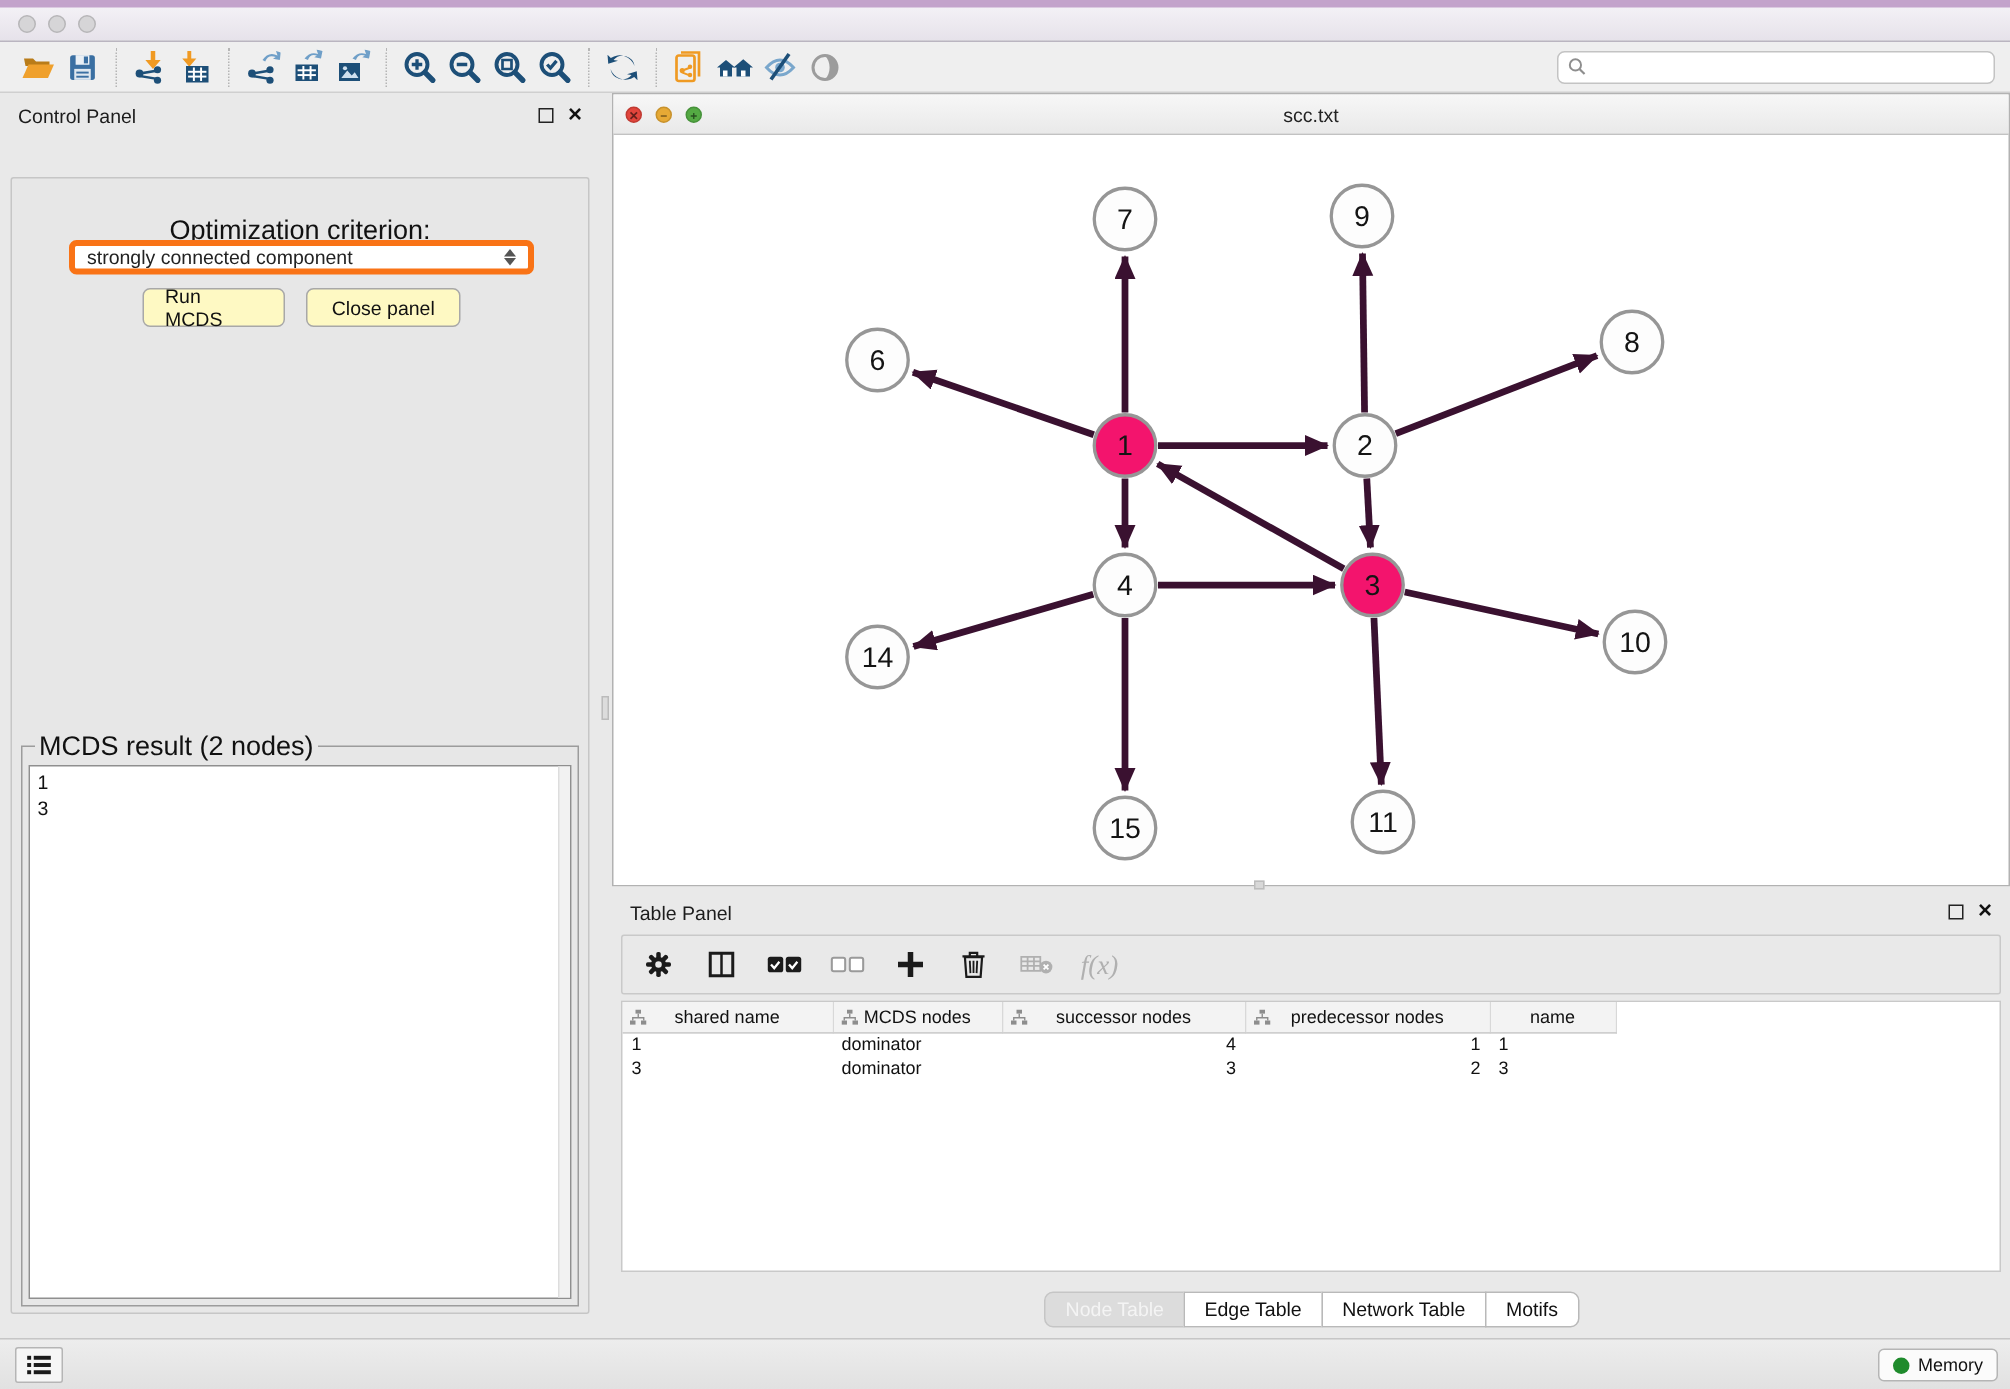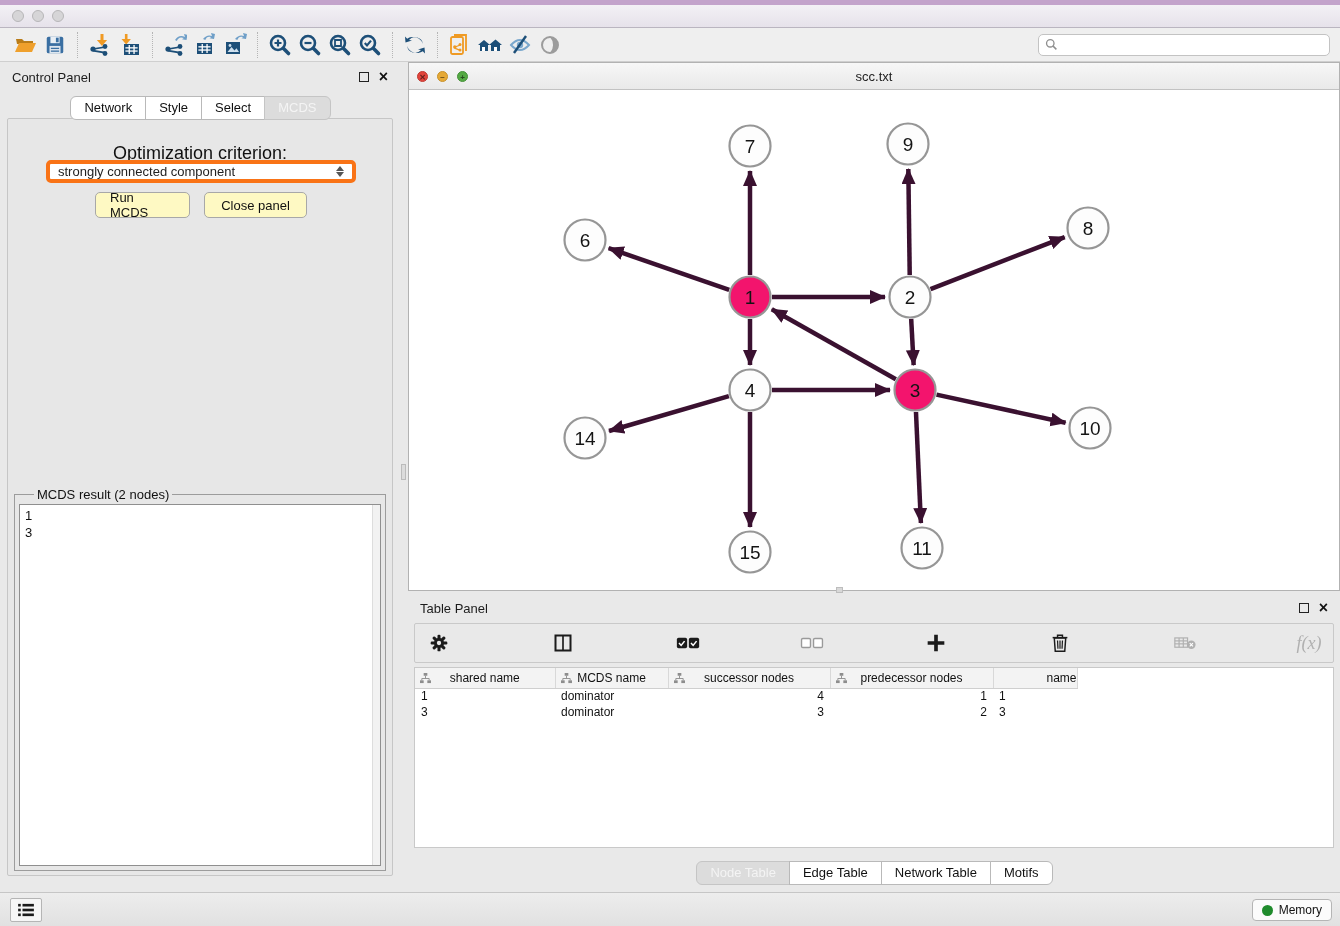--- a/index.html
+++ b/index.html
@@ -42,21 +42,21 @@
   .dropdown { position:absolute; left:38px; top:41px; width:310px; height:23px; background:#fff;
     border:4px solid #f97316; border-radius:5px; display:flex; align-items:center; padding:0 8px; font-size:13px; }
   .dd-stepper { margin-left:auto; display:flex; flex-direction:column; gap:1px; align-items:center; }
   .dd-up { width:0; height:0; border-left:4px solid transparent; border-right:4px solid transparent; border-bottom:5px solid #555; }
   .dd-down { width:0; height:0; border-left:4px solid transparent; border-right:4px solid transparent; border-top:5px solid #555; }
   .btn { position:absolute; height:23px; background:#fef9c3; border:1px solid #a8a8a8; border-radius:5px;
     font-size:13px; color:#111; display:flex; align-items:center; justify-content:center; padding:12px 14px; }
   .btn-run { left:87px; top:73px; width:95px; }
   .btn-close { left:196px; top:73px; width:103px; }
   .result-fs { position:absolute; left:6px; top:368px; width:372px; height:384px; border:1px solid #9c9c9c; }
-  .result-fs legend { font-size:13px; color:#111; margin-left:19px; padding:0 3px; background:transparent; }
+  .result-fs legend { font-size:18px; color:#111; margin-left:8px; padding:0 3px; background:transparent; }
   .result-area { position:absolute; left:4px; top:2px; right:4px; bottom:4px; background:#fff; border:1px solid #8f8f8f; }
   .result-lines { padding:2px 5px; font-size:13px; line-height:17px; color:#111; }
   .result-scroll { position:absolute; right:0; top:0; bottom:0; width:8px; background:#f2f2f2; border-left:1px solid #ddd; }
 
   
   .v-split { position:absolute; left:400px; top:62px; width:8px; height:830px; background:#e9e9e9; }
   .v-grip { position:absolute; left:1px; top:402px; width:5px; height:16px; border:1px solid #bbb; background:#dcdcdc; }
   .h-gap { position:absolute; left:408px; top:591px; width:932px; height:4px; background:#e9e9e9; }
   .h-grip { position:absolute; left:428px; top:-4px; width:7px; height:6px; background:#d8d8d8; border:1px solid #bdbdbd; }
 
@@ -69,21 +69,21 @@
   .nt { width:11px; height:11px; border-radius:50%; font-size:8px; line-height:11px; text-align:center; color:rgba(0,0,0,.55); font-weight:bold; }
   .nt-close { background:#e2453c; border:1px solid #c03a32; }
   .nt-min { background:#e6a935; border:1px solid #c8922c; }
   .nt-max { background:#54a943; border:1px solid #46923a; }
   #graph-svg { display:block; }
 
   
   .table-panel { position:absolute; left:408px; top:595px; width:932px; height:297px; background:#e9e9e9; }
   .tp-header { height:26px; display:flex; align-items:center; padding:0 12px; }
   .tp-toolbar { margin:2px 6px 0; height:40px; border:1px solid #c9c9c9; border-radius:2px; background:#e9e9e9;
-    display:flex; align-items:center; padding:0 12px; gap:18px;justify-content:space-between; }
+    display:flex; align-items:center; padding:0 12px; gap:18px; }
   .tic { width:24px; height:24px; display:flex; align-items:center; justify-content:center; }
   .fx { font-family:"Liberation Serif", serif; font-style:italic; font-size:18px; color:#b0b0b0; }
   .tp-tablewrap { margin:4px 6px 0; background:#fff; border:1px solid #c9c9c9; height:181px; overflow:hidden; }
   table.nodetable { border-collapse:collapse; font-size:12px; table-layout:fixed; }
   table.nodetable th { height:20px; background:#f3f3f3; border-right:1px solid #d8d8d8; border-bottom:1px solid #cfcfcf;
     font-weight:normal; color:#111; position:relative; text-align:center; }
   table.nodetable th .hicon { position:absolute; left:5px; top:5px; }
   table.nodetable td { height:16px; padding:0 6px; color:#111; white-space:nowrap; }
   td.r { text-align:right; padding-right:18px; }
   .tp-tabs { position:absolute; bottom:7px; width:100%; display:flex; justify-content:center; }
@@ -266,26 +266,20 @@
   </div>
 
   <div class="control-panel">
     <div class="cp-header">
       <span class="panel-title">Control Panel</span>
       <span class="panel-ctrls">
         <span class="float-box"></span>
         <span class="close-x">×</span>
       </span>
     </div>
-    <div class="cp-tabs" id="cp-tabs">
-        <div class="seg-tab">Network</div>
-        <div class="seg-tab">Style</div>
-        <div class="seg-tab">Select</div>
-        <div class="seg-tab active">MCDS</div>
-      </div>
     <div class="cp-content">
       <div class="opt-label">Optimization criterion:</div>
       <div class="dropdown">
         <span>strongly connected component</span>
         <span class="dd-stepper">
             <span class="dd-up"></span>
             <span class="dd-down"></span>
           </span>
       </div>
       <div class="btn btn-run">Run MCDS</div>
@@ -473,38 +467,38 @@
                   </g>
                   <path d="M6 3v3M2 8V6h8v2" stroke="#8d8d8d" fill="none" stroke-width="1"></path>
                 </svg><span>shared name</span></th>
               <th style="width: 113px;"><svg class="hicon" width="11" height="11" viewBox="0 0 12 12">
                   <g fill="#8d8d8d">
                     <rect x="4" y="0" width="4" height="3"></rect>
                     <rect x="0" y="8" width="4" height="3"></rect>
                     <rect x="8" y="8" width="4" height="3"></rect>
                   </g>
                   <path d="M6 3v3M2 8V6h8v2" stroke="#8d8d8d" fill="none" stroke-width="1"></path>
-                </svg><span>MCDS name</span></th>
+                </svg><span>MCDS nodes</span></th>
               <th style="width: 162px;"><svg class="hicon" width="11" height="11" viewBox="0 0 12 12">
                   <g fill="#8d8d8d">
                     <rect x="4" y="0" width="4" height="3"></rect>
                     <rect x="0" y="8" width="4" height="3"></rect>
                     <rect x="8" y="8" width="4" height="3"></rect>
                   </g>
                   <path d="M6 3v3M2 8V6h8v2" stroke="#8d8d8d" fill="none" stroke-width="1"></path>
                 </svg><span>successor nodes</span></th>
               <th style="width: 163px;"><svg class="hicon" width="11" height="11" viewBox="0 0 12 12">
                   <g fill="#8d8d8d">
                     <rect x="4" y="0" width="4" height="3"></rect>
                     <rect x="0" y="8" width="4" height="3"></rect>
                     <rect x="8" y="8" width="4" height="3"></rect>
                   </g>
                   <path d="M6 3v3M2 8V6h8v2" stroke="#8d8d8d" fill="none" stroke-width="1"></path>
                 </svg><span>predecessor nodes</span></th>
-              <th style="width: 84px; text-align: right;"><span>name</span></th>
+              <th style="width: 84px;"><span>name</span></th>
             </tr>
           </thead>
         <tbody id="tbody">
             <tr>
               <td>1</td>
               <td>dominator</td>
               <td class="r">4</td>
               <td class="r">1</td>
               <td>1</td>
             </tr>

